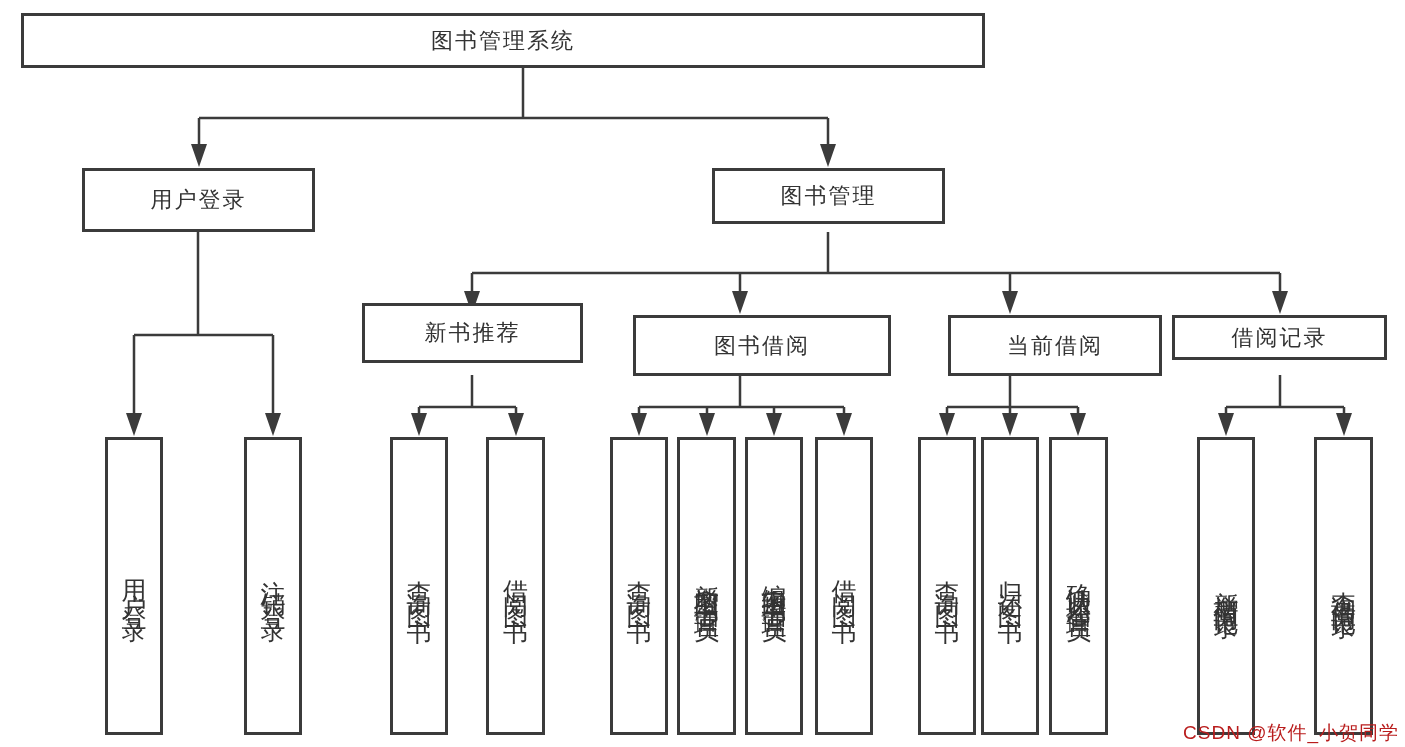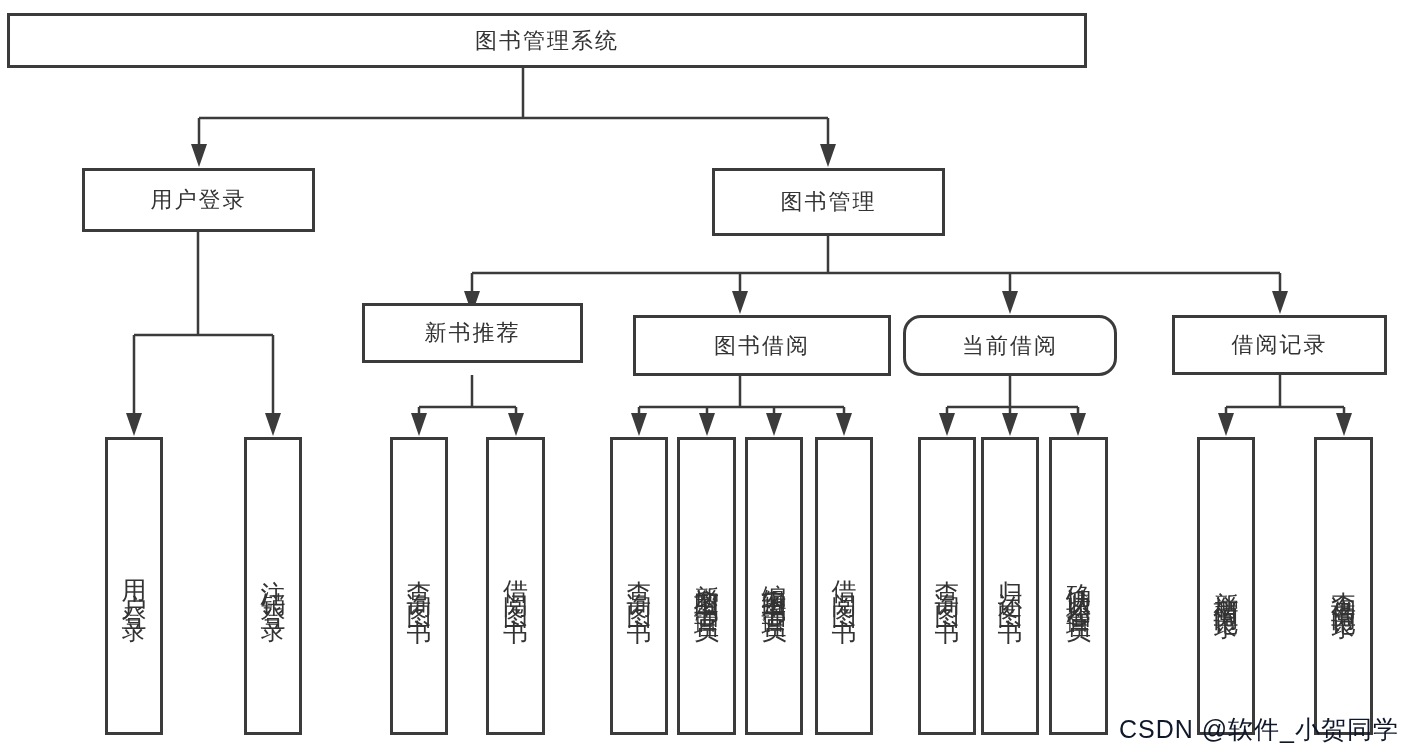--- a/index.html
+++ b/index.html
@@ -37,23 +37,23 @@
     text-orientation: mixed;
     font-size: 25px;
     line-height: 1;
   }
   .v-short { letter-spacing: 13px; }
   .v-long  { letter-spacing: 5px; }
   #watermark {
     position: absolute;
     right: 6px;
     bottom: 1px;
-    font-size: 25px;
+    font-size: 19px;
     letter-spacing: 1px;
-    color: #0f172a;
+    color: #b91c1c;
     white-space: nowrap;
   }
 </style>
 </head>
 <body>
 
 <div id="canvas">
 
   <svg id="connectors" viewBox="0 0 1405 747" aria-hidden="true">
 
@@ -112,29 +112,29 @@
 
     <g stroke="#3b3b3b" stroke-width="2.5" fill="none">
       <path d="M1280 375 V407 M1226 407 H1344 M1226 407 V416 M1344 407 V416"></path>
     </g>
     <g fill="#3b3b3b" stroke="none">
       <polygon points="1218,413 1234,413 1226,436"></polygon>
       <polygon points="1336,413 1352,413 1344,436"></polygon>
     </g>
   </svg>
 
-  <div class="node h-node" style="left:7px; top:13px; width:1080px; height:55px;">图书管理系统</div>
+  <div class="node h-node" style="left:21px; top:13px; width:964px; height:55px;">图书管理系统</div>
 
   <div class="node h-node" style="left:82px; top:168px; width:233px; height:64px;">用户登录</div>
-  <div class="node h-node" style="left:712px; top:168px; width:233px; height:68px;">图书管理</div>
+  <div class="node h-node" style="left:712px; top:168px; width:233px; height:56px;">图书管理</div>
 
   <div class="node h-node" style="left:362px; top:303px; width:221px; height:60px;">新书推荐</div>
   <div class="node h-node" style="left:633px; top:315px; width:258px; height:61px;">图书借阅</div>
-  <div class="node h-node" style="left:903px; top:315px; width:214px; height:61px;border-radius:18px;">当前借阅</div>
-  <div class="node h-node" style="left:1172px; top:315px; width:215px; height:60px;">借阅记录</div>
+  <div class="node h-node" style="left:948px; top:315px; width:214px; height:61px;">当前借阅</div>
+  <div class="node h-node" style="left:1172px; top:315px; width:215px; height:45px;">借阅记录</div>
 
   <div class="node v-node v-short" style="left:105px; top:437px; width:58px; height:298px;">用户登录</div>
   <div class="node v-node v-short" style="left:244px; top:437px; width:58px; height:298px;">注销登录</div>
 
   <div class="node v-node v-short" style="left:390px; top:437px; width:58px; height:298px;">查询图书</div>
   <div class="node v-node v-short" style="left:486px; top:437px; width:59px; height:298px;">借阅图书</div>
 
   <div class="node v-node v-short" style="left:610px; top:437px; width:58px; height:298px;">查询图书</div>
   <div class="node v-node v-long" style="left:677px; top:437px; width:59px; height:298px;">新增图书（管理员）</div>
   <div class="node v-node v-long" style="left:745px; top:437px; width:58px; height:298px;">编辑图书（管理员）</div>

